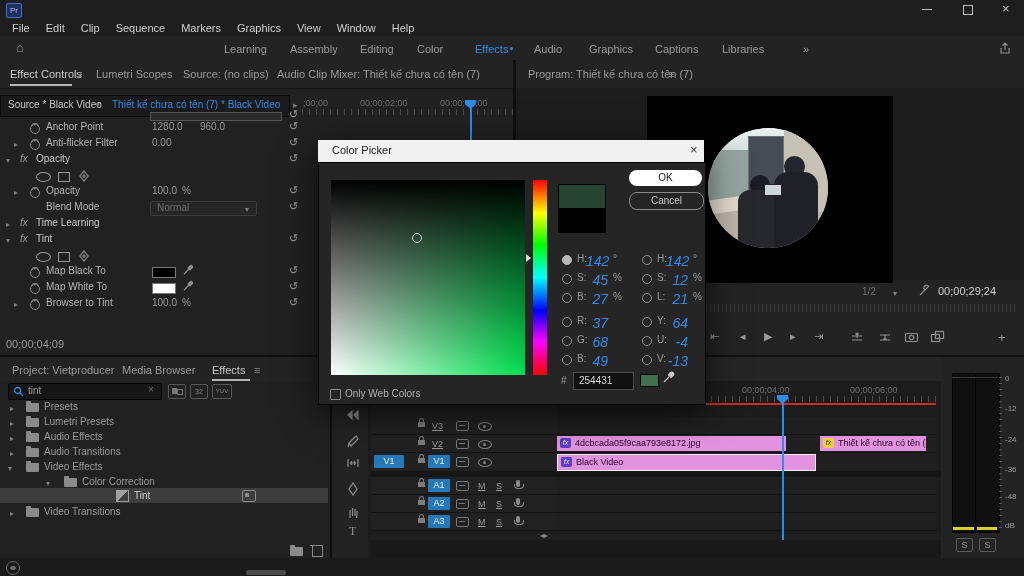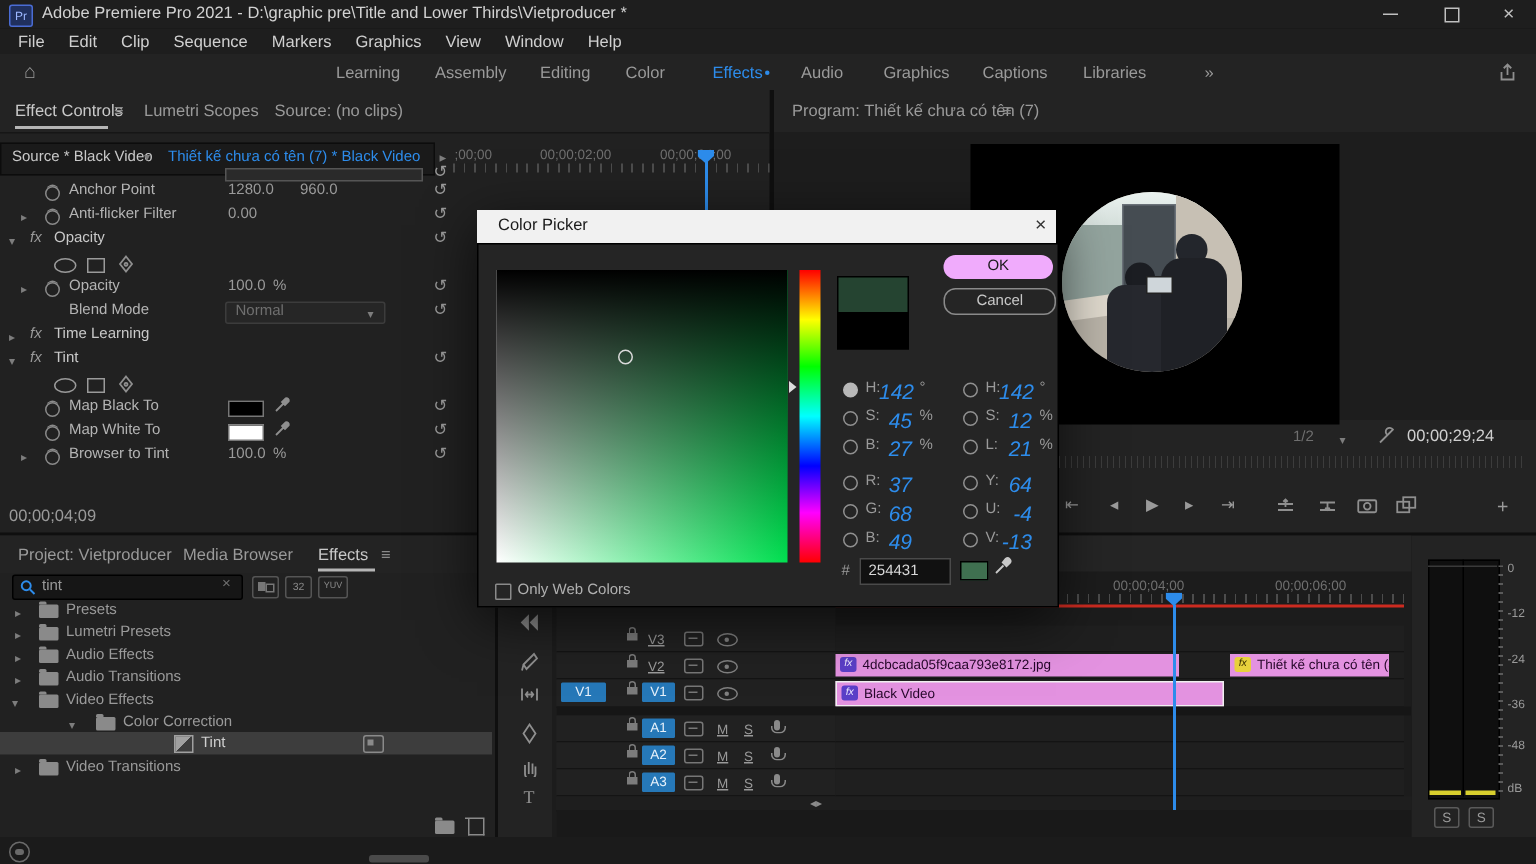--- a/index.html
+++ b/index.html
@@ -49,21 +49,20 @@
   .playline{position:absolute;width:2px;background:var(--accent_blue);}
   .sbtn{position:absolute;width:15px;height:12px;border:1px solid #5a5a5a;border-radius:2px;color:#9a9a9a;font-size:9px;text-align:center;line-height:12px;}
 </style>
 </head>
 <body>
 
 <div id="app">
 
   <div class="abs" style="left:0;top:0;width:1024px;height:19px;background:#1e1e1e;"></div>
   <div class="abs" style="left:6px;top:3px;width:14px;height:13px;background:#20305e;border:1px solid #4a6cd4;border-radius:2px;color:#9db8ff;font-size:8px;text-align:center;line-height:13px;">Pr</div>
-  <div class="abs t11" style="left:28px;top:3px;color:#d2d2d2;">Adobe Premiere Pro 2021 - D:\graphic pre\Title and Lower Thirds\Vietproducer *</div>
   <div class="abs" style="left:922px;top:9px;width:10px;height:1px;background:#c0c0c0;"></div>
   <div class="abs" style="left:963px;top:5px;width:8px;height:8px;border:1px solid #c0c0c0;"></div>
   <div class="abs" style="left:1002px;top:1px;font-size:13px;color:#c0c0c0;">×</div>
 
   <div class="abs" style="left:0;top:19px;width:1024px;height:17px;background:#1e1e1e;display:flex;align-items:center;padding-left:4px;gap:0;">
     <span class="t11" style="padding:0 8px;color:#d0d0d0;">File</span>
     <span class="t11" style="padding:0 8px;color:#d0d0d0;">Edit</span>
     <span class="t11" style="padding:0 8px;color:#d0d0d0;">Clip</span>
     <span class="t11" style="padding:0 8px;color:#d0d0d0;">Sequence</span>
     <span class="t11" style="padding:0 8px;color:#d0d0d0;">Markers</span>
@@ -90,20 +89,21 @@
       <path d="M3 7 V12 H11 V7 M7 9 V2 M4.5 4.5 L7 2 L9.5 4.5"></path>
     </svg>
 
   <div class="abs" style="left:0;top:60px;width:513px;height:295px;background:#212121;"></div>
   <div class="abs" style="left:0;top:60px;width:513px;height:28px;background:#232323;border-bottom:1px solid #161616;"></div>
   <div class="abs t11 lit" style="left:10px;top:68px;">Effect Controls</div>
   <div class="abs hamburger" style="left:76px;top:68px;">≡</div>
   <div class="abs tab-underline" style="left:10px;top:84px;width:62px;"></div>
   <div class="abs t11 dim" style="left:96px;top:68px;">Lumetri Scopes</div>
   <div class="abs t11 dim" style="left:183px;top:68px;">Source: (no clips)</div>
+  <div class="abs t11 dim" style="left:277px;top:68px;">Audio Clip Mixer: Thiết kế chưa có tên (7)</div>
 
   <div class="abs" style="left:0;top:95px;width:288px;height:20px;background:#1a1a1a;border:1px solid #0c0c0c;"></div>
   <div class="abs t10 lit" style="left:8px;top:99px;">Source * Black Video</div>
   <div class="abs chev" style="left:96px;top:100px;">▾</div>
   <div class="abs t10 blue" style="left:112px;top:99px;">Thiết kế chưa có tên (7) * Black Video</div>
   <div class="abs chev" style="left:293px;top:100px;font-size:9px;">▸</div>
 
   <div class="abs t9 dim2" style="left:303px;top:98px;">;00;00</div>
   <div class="abs t9 dim2" style="left:360px;top:98px;">00;00;02;00</div>
   <div class="abs t9 dim2" style="left:440px;top:98px;">00;00;04;00</div>
@@ -476,17 +476,17 @@
     <div class="vlabel" style="left:243px;top:235px;">#</div>
     <div class="abs" style="left:255px;top:232px;width:54px;height:16px;background:#111;border:1px solid #4a4a4a;color:#d8d8d8;font-size:10px;line-height:16px;padding-left:5px;">254431</div>
     <div class="abs" style="left: 322px; top: 234px; width: 17px; height: 11px; border: 1px solid rgb(0, 0, 0); background: rgb(63, 112, 80);"></div>
     <svg class="abs toolsvg" style="left:344px;top:230px;stroke:#c8c8c8;" width="13" height="15" viewBox="0 0 13 15">
         <path d="M2 12 L7 7 M8.5 2.5 a2 2 0 0 1 2.8 2.8 L9 7.5 L6.5 5 Z" fill="#c8c8c8"></path>
       </svg>
 
     <div class="abs" style="left:12px;top:249px;width:9px;height:9px;border:1px solid #8a8a8a;border-radius:1px;"></div>
     <div class="abs t10" style="left:27px;top:248px;color:#b0b0b0;">Only Web Colors</div>
 
-    <div class="abs" style="left:311px;top:30px;width:73px;height:16px;background:#f0abfc;border-radius:8px;color:#1a1a1a;font-size:10px;text-align:center;line-height:16px;">OK</div>
+    <div class="abs" style="left:311px;top:30px;width:73px;height:16px;background:#ffffff;border-radius:8px;color:#1a1a1a;font-size:10px;text-align:center;line-height:16px;">OK</div>
     <div class="abs" style="left:311px;top:52px;width:73px;height:16px;border:1px solid #8a8a8a;border-radius:8px;color:#c8c8c8;font-size:10px;text-align:center;line-height:16px;">Cancel</div>
   </div>
 
 </div>
 
 </body></html>

